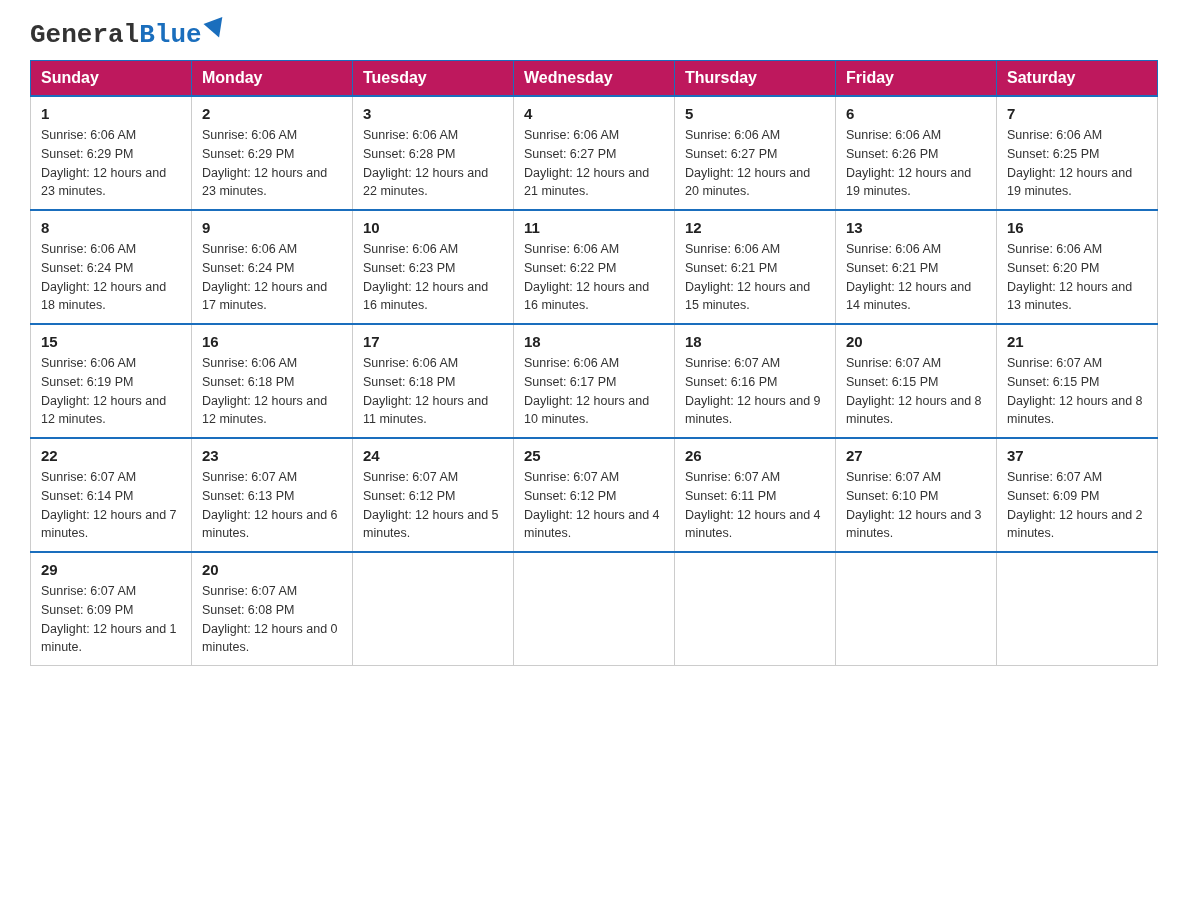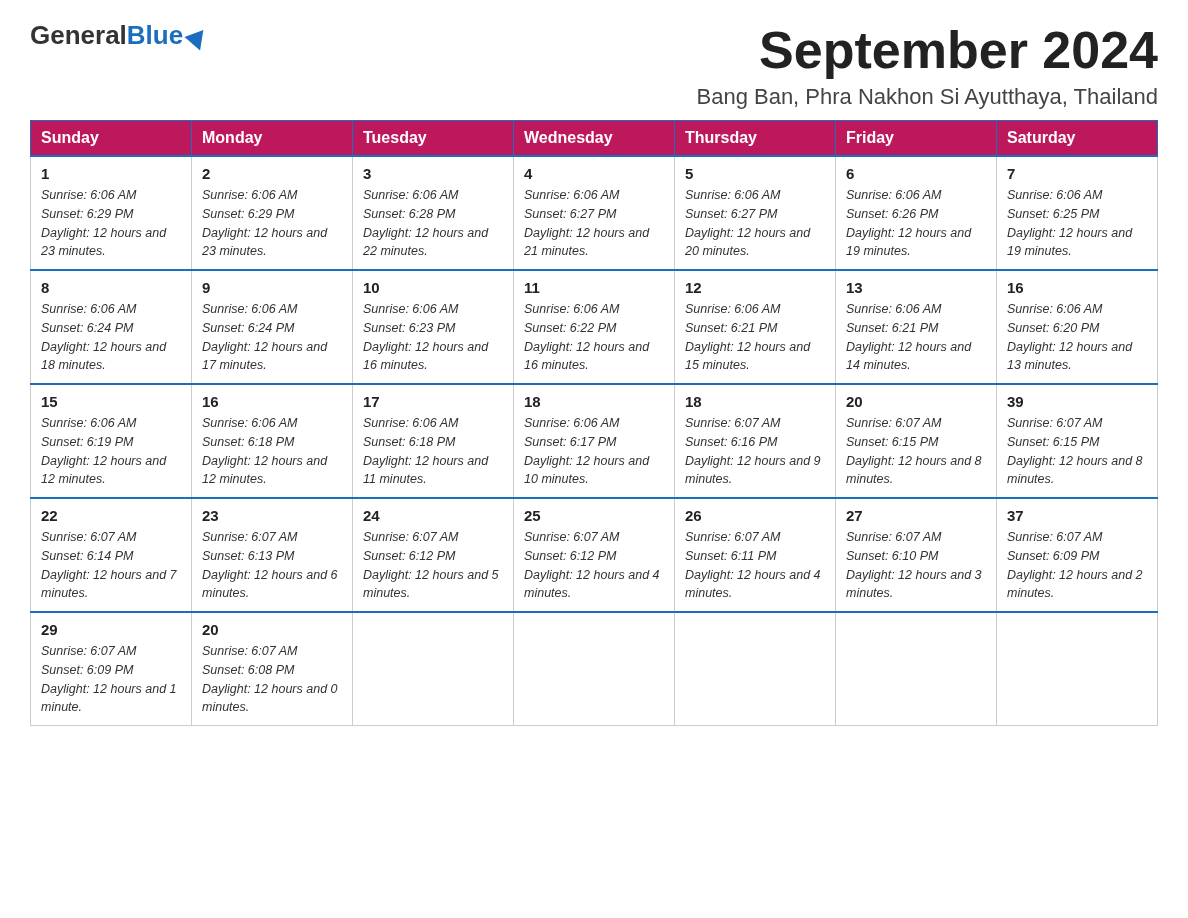--- a/index.html
+++ b/index.html
@@ -16,29 +16,30 @@
       margin-bottom: 10px;
     }
     .logo {
       display: flex;
       flex-direction: column;
       align-items: flex-start;
     }
     .logo-text {
       display: flex;
       align-items: center;
+      font-family: Liberation Mono, monospace;
     }
     .logo-general {
       font-size: 26px;
       font-weight: bold;
       color: #333;
     }
     .logo-blue-part {
       display: flex;
-      align-items: flex-end;
+      align-items: flex-start;
     }
     .logo-blue-text {
       font-size: 26px;
       font-weight: bold;
       color: #1a6ebd;
     }
     .logo-triangle {
       width: 0;
       height: 0;
       border-left: 10px solid transparent;
@@ -87,42 +88,37 @@
     .day-number {
       font-size: 15px;
       font-weight: bold;
       color: #222;
       margin-bottom: 4px;
     }
     .day-info {
       font-size: 12.5px;
       color: #333;
       line-height: 1.5;
-      font-style: italic;
     }
     .empty-cell {
       background: #fff;
     }
   </style>
 </head>
 <body>
 
 <div class="header-area">
   <div class="logo">
     <div class="logo-text">
       <span class="logo-general">General</span>
       <div class="logo-blue-part">
         <span class="logo-blue-text">Blue</span>
         <div class="logo-triangle"></div>
       </div>
     </div>
-  </div>
-  <div class="title-area">
-    <div class="month-title">September 2024</div>
-    <div class="location-title">Bang Ban, Phra Nakhon Si Ayutthaya, Thailand</div>
   </div>
 </div>
 
 <table class="calendar-table">
   <thead>
     <tr>
       <th>Sunday</th>
       <th>Monday</th>
       <th>Tuesday</th>
       <th>Wednesday</th>
@@ -211,21 +207,21 @@
       </td>
         <td>
         <div class="day-number">18</div>
         <div class="day-info">Sunrise: 6:07 AM<br>Sunset: 6:16 PM<br>Daylight: 12 hours and 9 minutes.</div>
       </td>
         <td>
         <div class="day-number">20</div>
         <div class="day-info">Sunrise: 6:07 AM<br>Sunset: 6:15 PM<br>Daylight: 12 hours and 8 minutes.</div>
       </td>
         <td>
-        <div class="day-number">39</div>
+        <div class="day-number">21</div>
         <div class="day-info">Sunrise: 6:07 AM<br>Sunset: 6:15 PM<br>Daylight: 12 hours and 8 minutes.</div>
       </td>
       </tr>
       <tr>
         <td>
         <div class="day-number">22</div>
         <div class="day-info">Sunrise: 6:07 AM<br>Sunset: 6:14 PM<br>Daylight: 12 hours and 7 minutes.</div>
       </td>
         <td>
         <div class="day-number">23</div>

